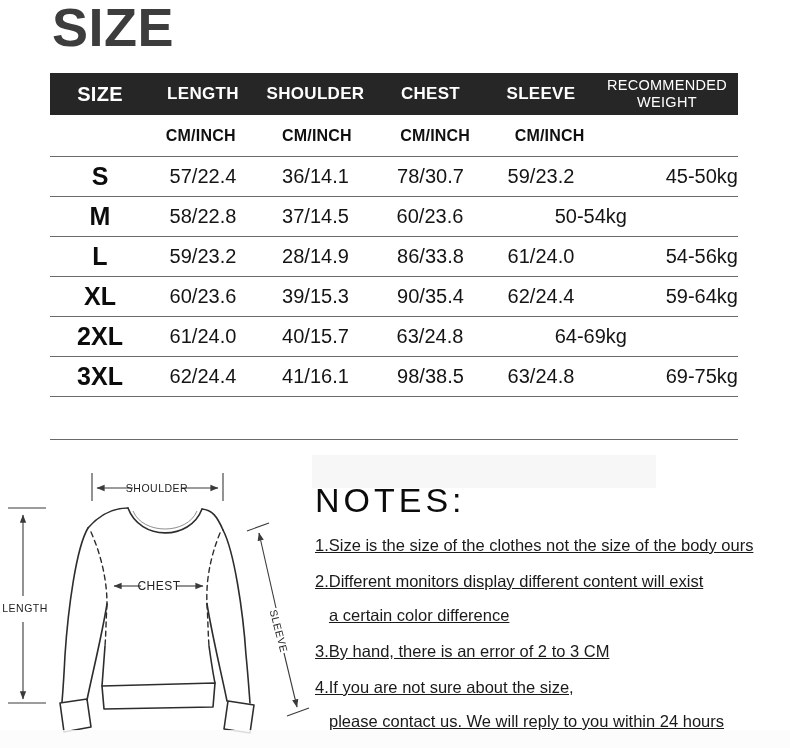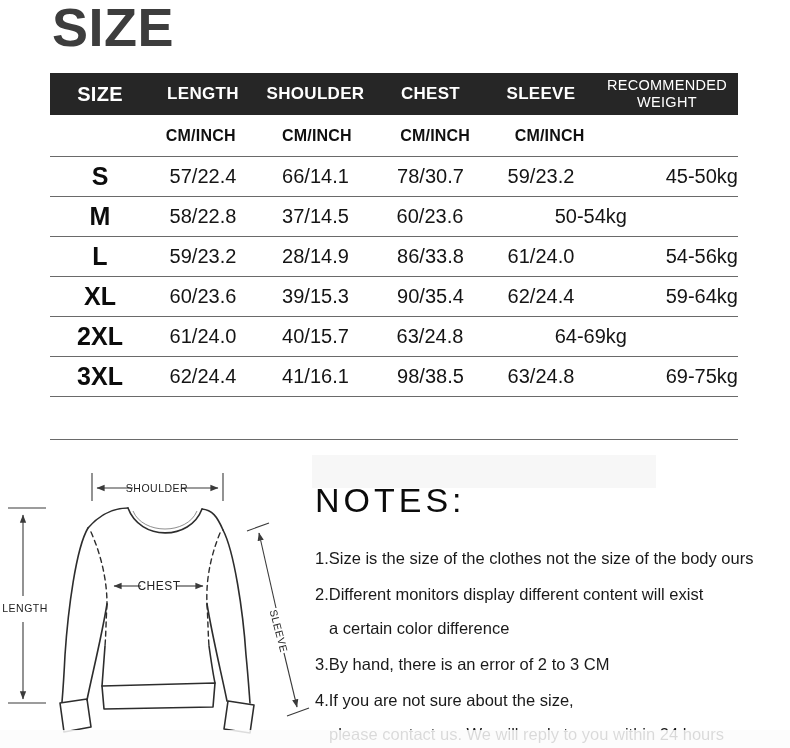--- a/index.html
+++ b/index.html
@@ -28,24 +28,24 @@
   .trow .cell.c5 { font-size:20px;text-align:right; }
   .emptyrow { height:43px; border-bottom:1px solid #6a6a6a; }
   
   .gray-strip { position:absolute; left:312px; top:455px; width:344px; height:33px; background:#f7f7f7; }
   .bottom-fade { position:absolute; left:0; bottom:0; width:790px; height:18px; background:#fbfbfb; opacity:0.85; }
   .diagram { position:absolute; left:0; top:450px; width:320px; height:298px; }
   .diagram text { font-family:"Liberation Sans", sans-serif; fill:#222; }
   .notes { position:absolute; left:315px; top:478px; width:472px; }
   .notes-heading {
     font-size:34px; font-weight:200; letter-spacing:4px; color:#0b0b0b;
-    line-height:44px; margin-bottom:25px;
+    line-height:44px; margin-bottom:12px;
   }
   .note { margin-bottom:14px; font-size:16.5px; color:#1a1a1a; }
-  .note-line { line-height:22px; }
+  .note-line { line-height:22px;text-decoration:underline; }
   .note-line + .note-line { margin-top:12px; padding-left:14px; }
 </style>
 </head>
 <body>
 
 <div class="page">
 
   <div class="title">SIZE</div>
 
   <div class="size-table">
@@ -62,21 +62,21 @@
         <div class="cell c1">CM/INCH</div>
         <div class="cell c2">CM/INCH</div>
         <div class="cell c3">CM/INCH</div>
         <div class="cell c4">CM/INCH</div>
         <div class="cell c5"></div>
       </div>
     <div id="tbody">
         <div class="trow">
           <div class="cell c0">S</div>
           <div class="cell c1">57/22.4</div>
-          <div class="cell c2">66/14.1</div>
+          <div class="cell c2">36/14.1</div>
           <div class="cell c3">78/30.7</div>
           <div class="cell c4">59/23.2</div>
           <div class="cell c5">45-50kg</div>
         </div>
         <div class="trow">
           <div class="cell c0">M</div>
           <div class="cell c1">58/22.8</div>
           <div class="cell c2">37/14.5</div>
           <div class="cell c4">60/23.6</div>
           <div class="cell c5">50-54kg</div>

